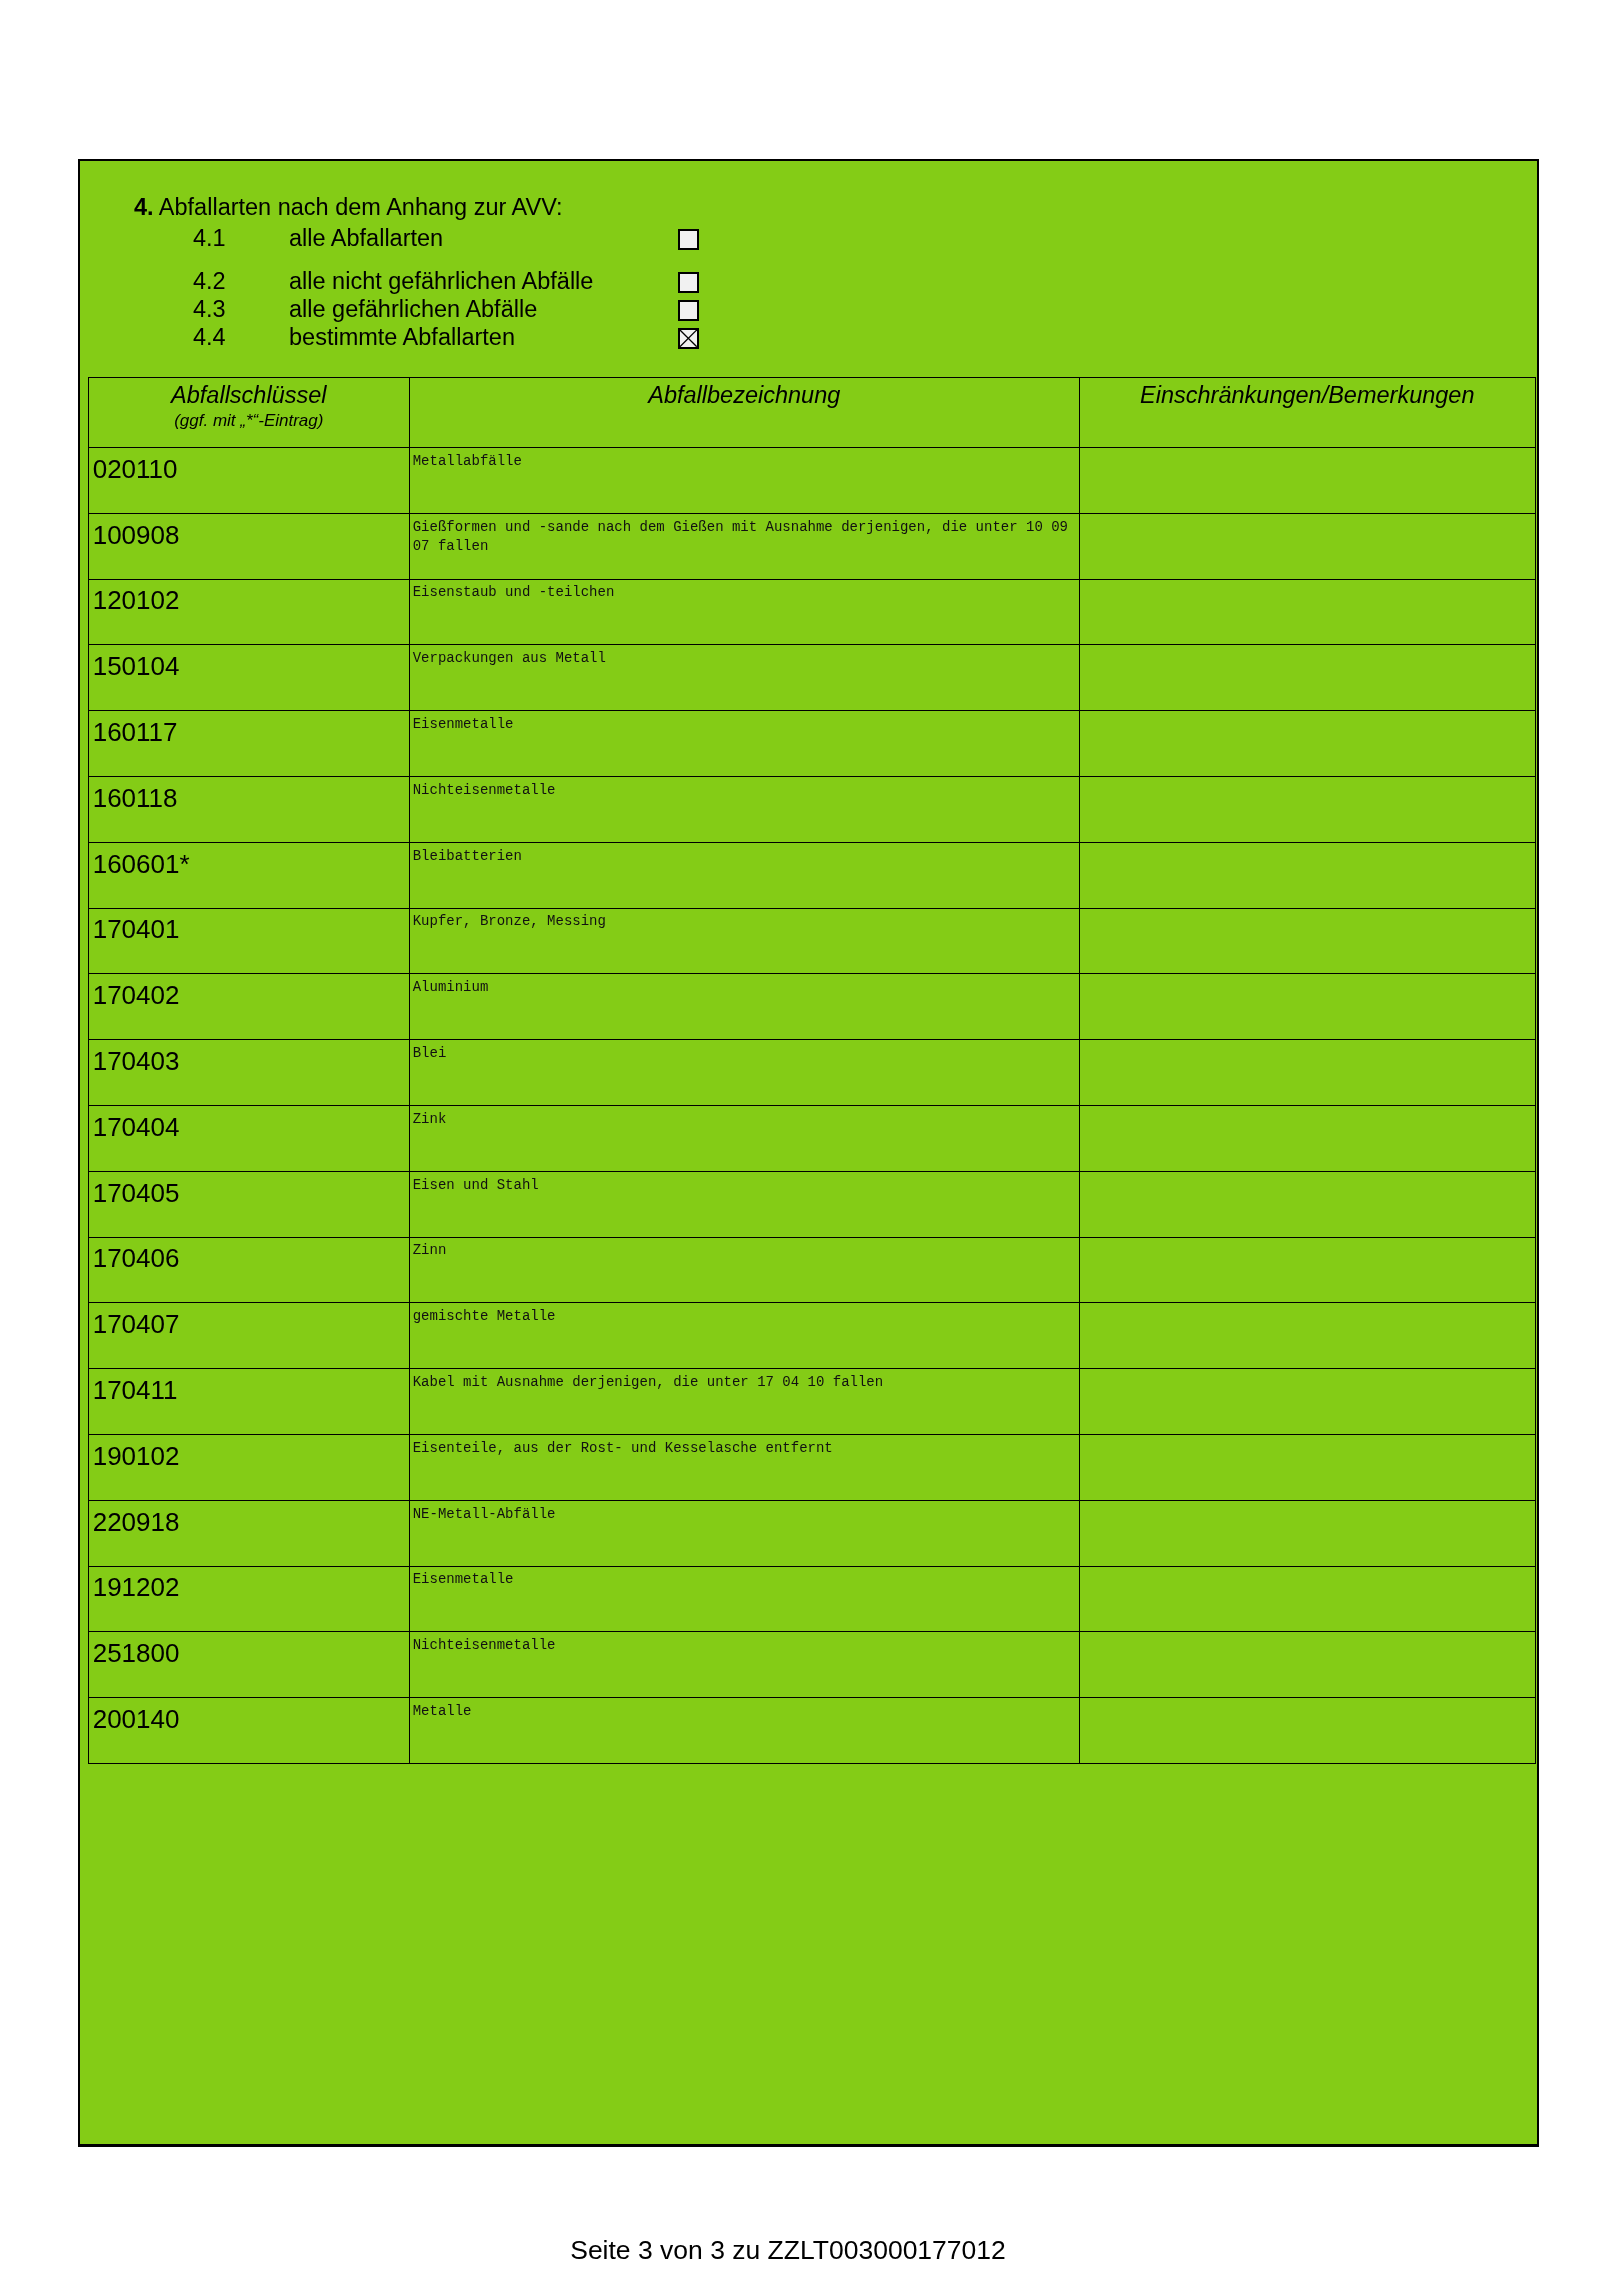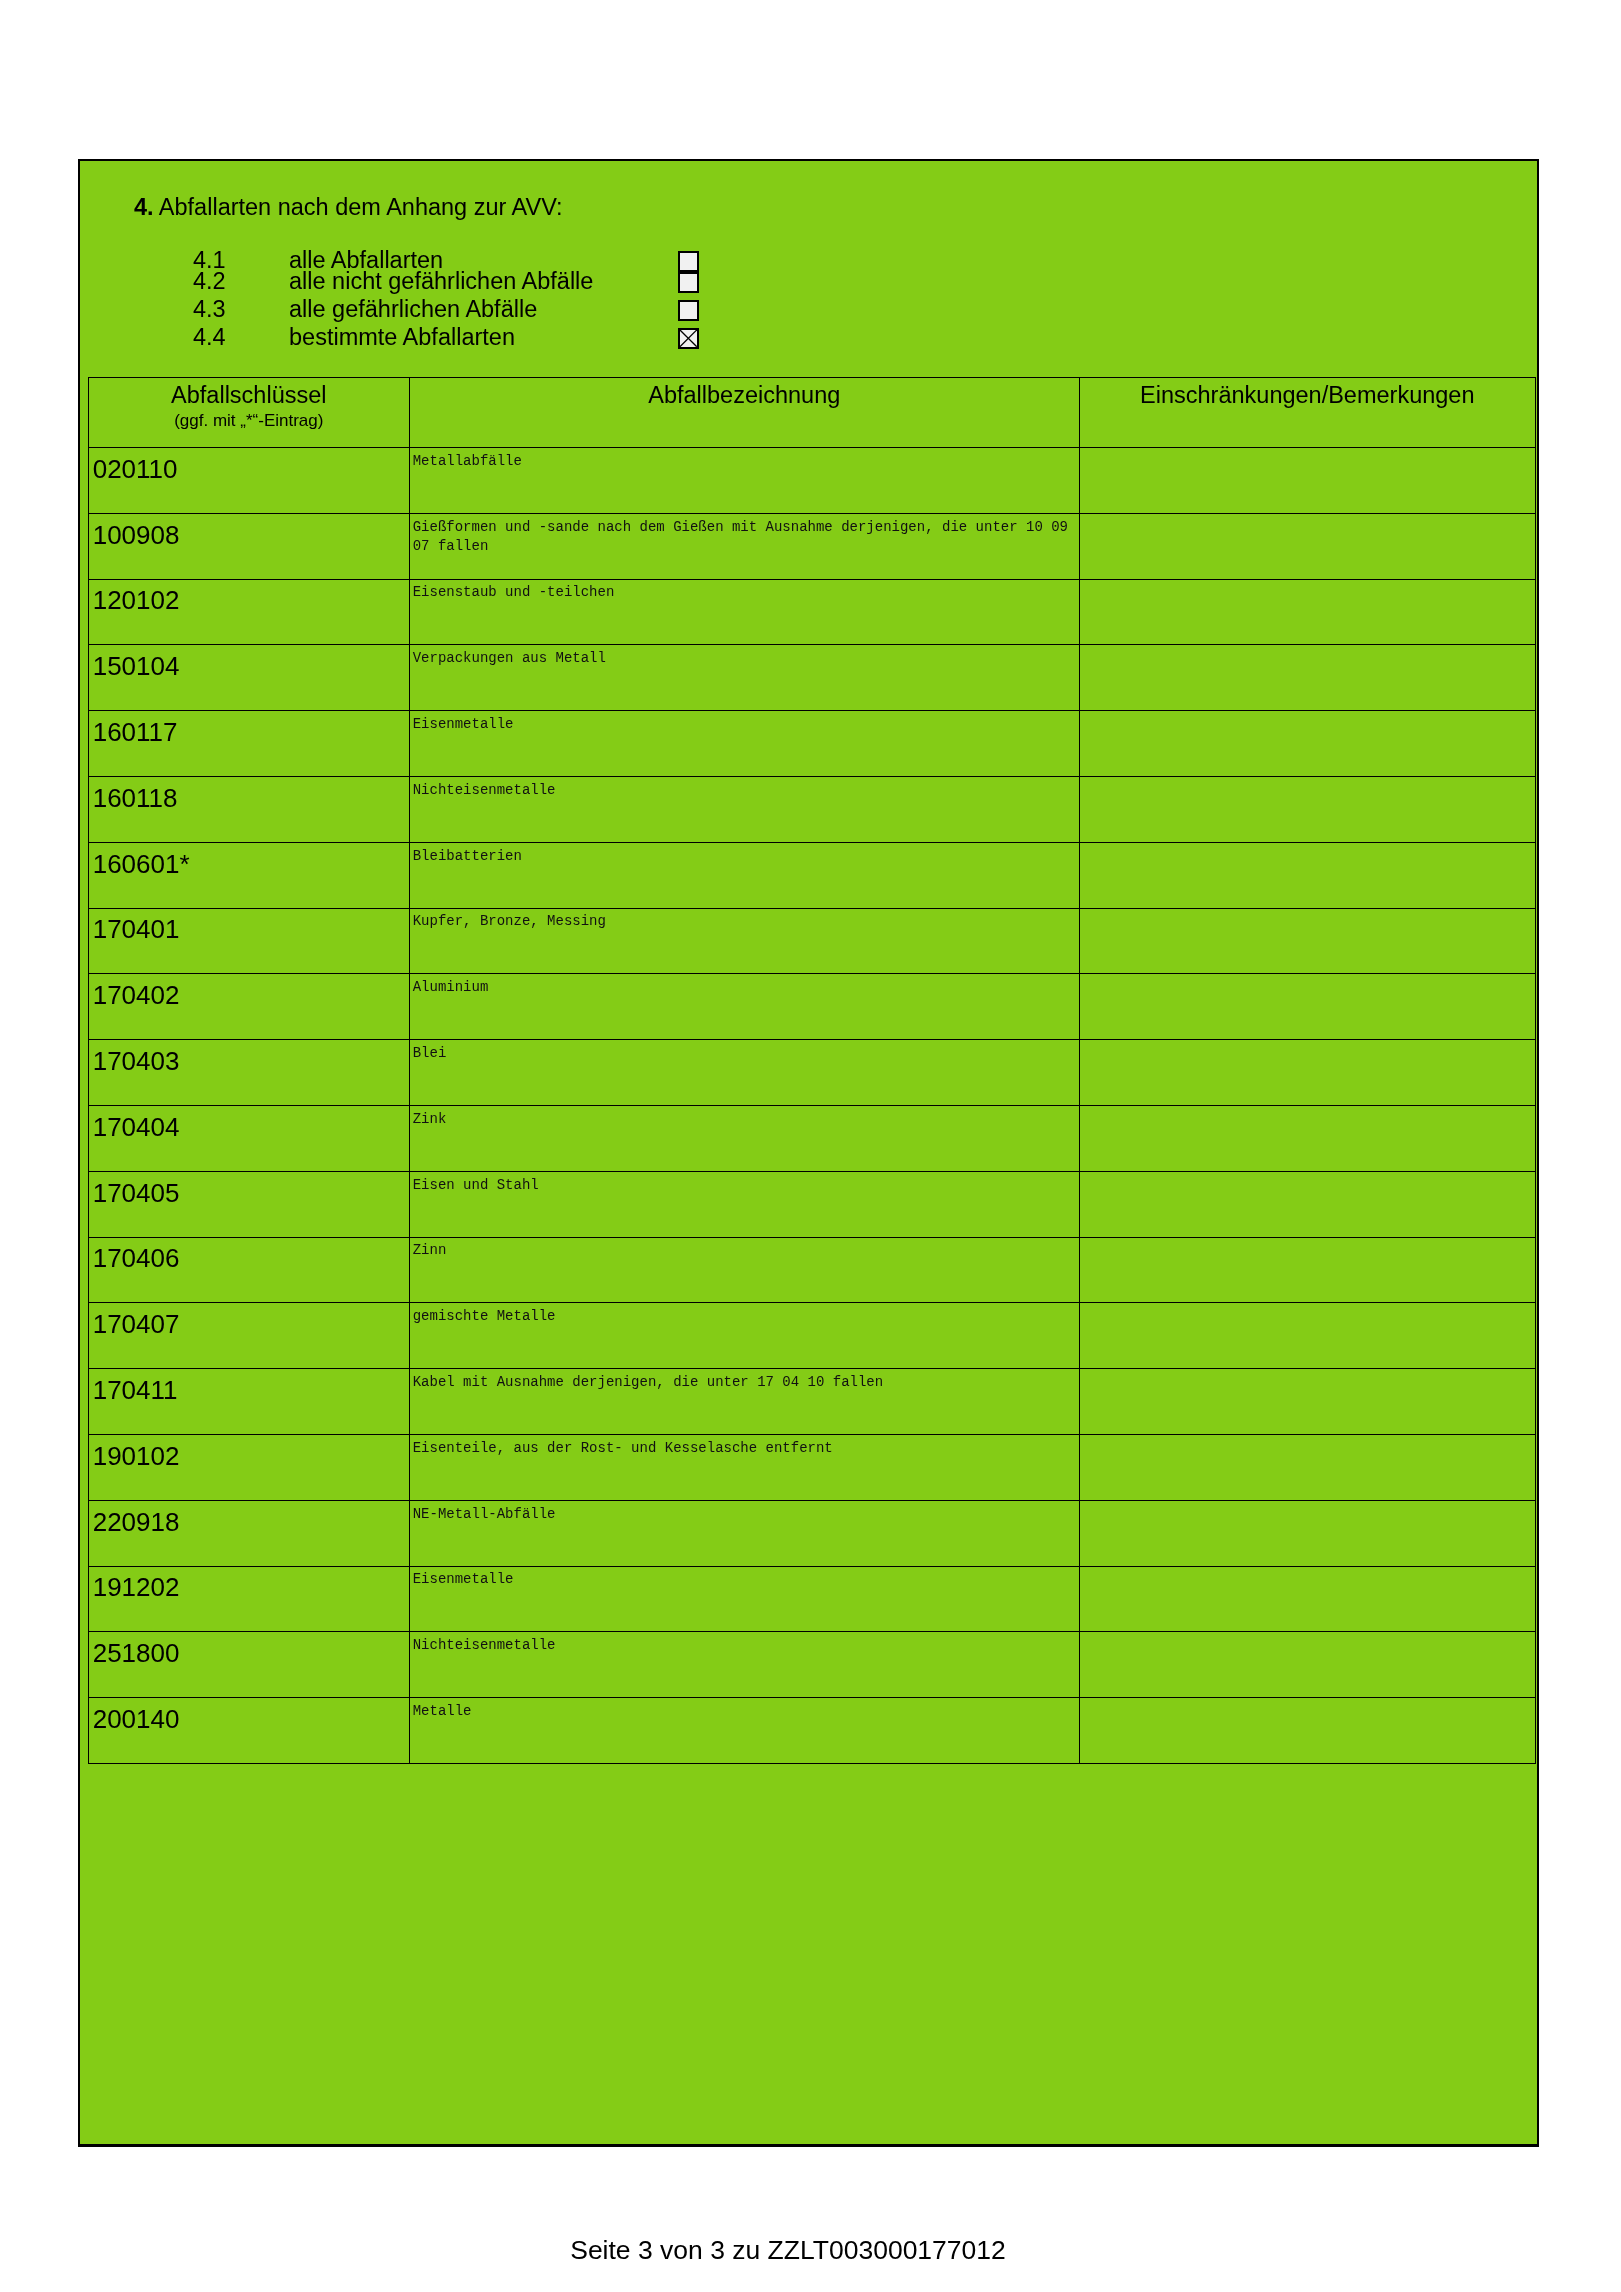--- a/index.html
+++ b/index.html
@@ -9,37 +9,37 @@
            background: #84cc16; border: 2px solid #000; border-right-width: 2.9px; border-bottom-width: 3.9px; }
   .heading { position: absolute; left: 54px; top: 33px; font-size: 23.5px; line-height: 27.4px; white-space: nowrap; }
   .heading b { font-weight: bold; }
   .opt { position: absolute; left: 0; height: 27.4px; width: 686px; font-size: 23.5px; line-height: 27.4px; white-space: nowrap; }
   .opt .num { position: absolute; left: 113px; }
   .opt .lbl { position: absolute; left: 209px; }
   .opt .cb { position: absolute; left: 598px; top: 3.9px; width: 16.7px; height: 16.7px; border: 2px solid #000; background: #f1f1f1; }
   .opt .cb svg { position: absolute; left: 0; top: 0; width: 16.7px; height: 16.7px; }
   table.codes { position: absolute; left: 7.8px; top: 216px; width: 1447px; border-collapse: collapse; table-layout: fixed; }
   table.codes th, table.codes td { border: 1.5px solid #000; vertical-align: top; padding: 0; }
-  table.codes th { height: 69px; font-weight: normal; text-align: center; }
+  table.codes th { height: 69px; font-weight: normal; text-align: center; font-style: italic; }
   table.codes td { height: 55px; }
   .h-main { display: block; font-size: 23.5px; line-height: 27.4px; padding-top: 3.9px; }
   .h-sub { display: block; font-size: 17px; line-height: 23.5px; }
   td.code { font-size: 26px; line-height: 23.5px; padding: 9.8px 0 0 3.9px !important; }
   td.desc { font-size: 14px; line-height: 19.6px; padding: 3.9px 7.8px 0 2.9px !important; color: #111; font-family: Liberation Mono, monospace; }
   td.rem { }
   .footer { position: absolute; left: 0; width: 1576px; top: 2235px; text-align: center; font-size: 26.5px; line-height: 31px; }
 </style>
 </head>
 <body>
 
 <div class="frame">
   <div class="heading"><b>4.</b> <span>Abfallarten nach dem Anhang zur AVV:</span></div>
 
   <div id="options">
-      <div class="opt" style="top: 86px;">
+      <div class="opt" style="top: 64px;">
         <span class="num">4.1</span>
         <span class="lbl">alle Abfallarten</span>
         <span class="cb"></span>
       </div>
       <div class="opt" style="top: 107px;">
         <span class="num">4.2</span>
         <span class="lbl">alle nicht gefährlichen Abfälle</span>
         <span class="cb"></span>
       </div>
       <div class="opt" style="top: 135px;">

